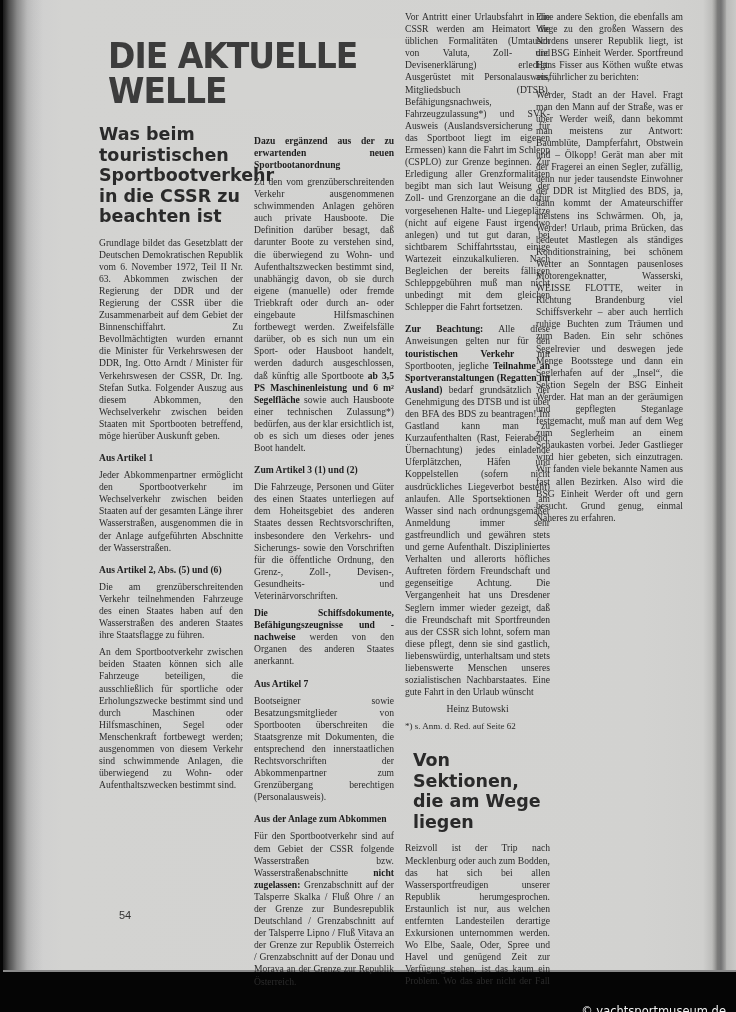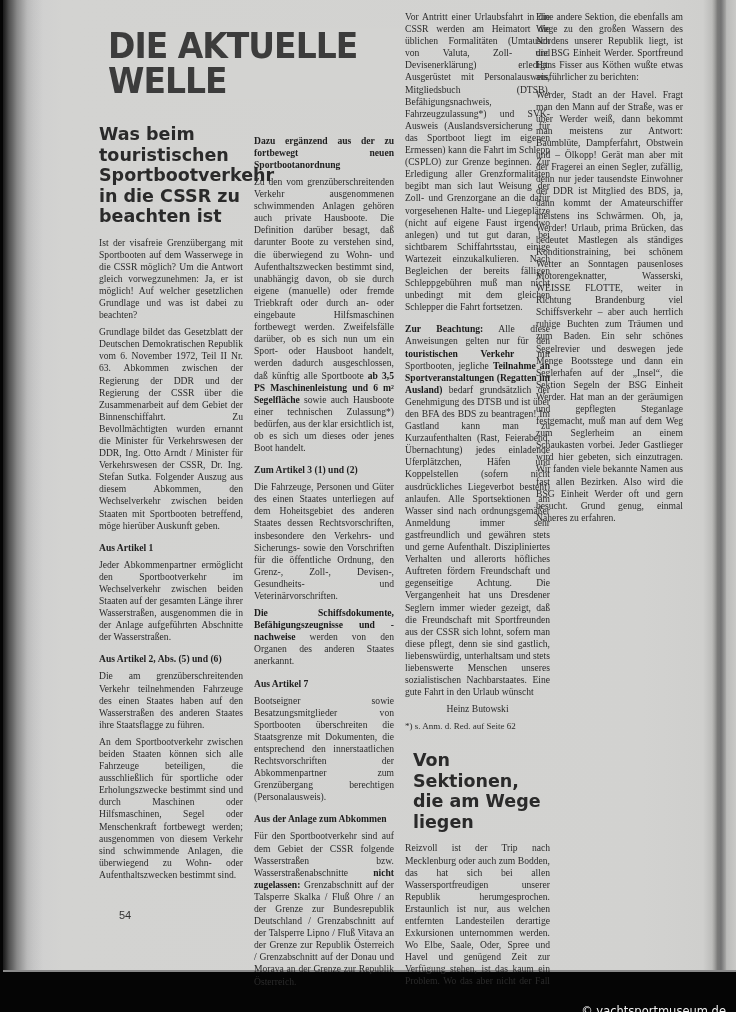--- a/index.html
+++ b/index.html
@@ -15,21 +15,21 @@
   }
   .spine-shadow {
     position: absolute; left: 3px; top: 0; width: 40px; height: 970px;
     background: linear-gradient(90deg, rgba(0,0,0,0.55), rgba(0,0,0,0.08) 60%, rgba(0,0,0,0));
   }
   .right-fold {
     position: absolute; left: 712px; top: 0; width: 14px; height: 970px;
     background: linear-gradient(90deg, rgba(0,0,0,0), rgba(0,0,0,0.25) 40%, rgba(0,0,0,0.05));
   }
   .banner {
-    position: absolute; left: 106px; top: 36px; width: 296px; height: 55px;
+    position: absolute; left: 106px; top: 46px; width: 296px; height: 55px;
     background:
       repeating-linear-gradient(180deg, transparent 0px, transparent 3px, #6b6b6b 3px, #6b6b6b 4px);
     display: flex; align-items: center; justify-content: flex-end;
   }
   .banner-text {
     font-family: "DejaVu Sans", sans-serif; font-weight: bold;
     font-size: 33px; letter-spacing: -1px; color: #3c3c3c;
     background: #d3d3d1; padding: 0 2px; line-height: 34px;
     transform: scaleY(1.05);
   }
@@ -73,31 +73,30 @@
 <div class="page"></div>
 <div class="spine-shadow"></div>
 <div class="right-fold"></div>
 
 <div class="banner">
   <span class="banner-text">DIE AKTUELLE WELLE</span>
 </div>
 
 <div class="col c1">
   <div class="headline">Was beim touristischen Sportbootverkehr in die CSSR zu beachten ist</div>
-  <p>Ist der visafreie Grenzübergang mit Sportbooten auf dem Wasserwege in die CSSR möglich? Um die Antwort gleich vorwegzunehmen: Ja, er ist möglich! Auf welcher gesetzlichen Grundlage und was ist dabei zu beachten?</p>
   <p>Grundlage bildet das Gesetzblatt der Deutschen Demokratischen Republik vom 6. November 1972, Teil II Nr. 63. Abkommen zwischen der Regierung der DDR und der Regierung der CSSR über die Zusammenarbeit auf dem Gebiet der Binnenschiffahrt. Zu Bevollmächtigten wurden ernannt die Minister für Verkehrswesen der DDR, Ing. Otto Arndt / Minister für Verkehrswesen der CSSR, Dr. Ing. Stefan Sutka. Folgender Auszug aus diesem Abkommen, den Wechselverkehr zwischen beiden Staaten mit Sportbooten betreffend, möge hierüber Auskunft geben.</p>
   <h3>Aus Artikel 1</h3>
   <p>Jeder Abkommenpartner ermöglicht den Sportbootverkehr im Wechselverkehr zwischen beiden Staaten auf der gesamten Länge ihrer Wasserstraßen, ausgenommen die in der Anlage aufgeführten Abschnitte der Wasserstraßen.</p>
   <h3>Aus Artikel 2, Abs. (5) und (6)</h3>
   <p>Die am grenzüberschreitenden Verkehr teilnehmenden Fahrzeuge des einen Staates haben auf den Wasserstraßen des anderen Staates ihre Staatsflagge zu führen.</p>
   <p>An dem Sportbootverkehr zwischen beiden Staaten können sich alle Fahrzeuge beteiligen, die ausschließlich für sportliche oder Erholungszwecke bestimmt sind und durch Maschinen oder Hilfsmaschinen, Segel oder Menschenkraft fortbewegt werden; ausgenommen von diesem Verkehr sind schwimmende Anlagen, die überwiegend zu Wohn- oder Aufenthaltszwecken bestimmt sind.</p>
 </div>
 
 <div class="col c2">
-  <h3 style="margin-top:0">Dazu ergänzend aus der zu fortbewegt neuen Sportbootanordnung</h3>
+  <h3 style="margin-top:0">Dazu ergänzend aus der zu erwartenden neuen Sportbootanordnung</h3>
   <p><span>Zu den vom grenzüberschreitenden Verkehr ausgenommenen schwimmenden Anlagen gehören auch private Hausboote. Die Definition darüber besagt, daß darunter Boote zu verstehen sind, die überwiegend zu Wohn- und Aufenthaltszwecken bestimmt sind, unabhängig davon, ob sie durch eigene (manuelle) oder fremde Triebkraft oder durch an- oder eingebaute Hilfsmaschinen fortbewegt werden. Zweifelsfälle darüber, ob es sich nun um ein Sport- oder Hausboot handelt, werden dadurch ausgeschlossen, daß künftig alle Sportboote </span><b>ab 3,5 PS Maschinenleistung und 6 m² Segelfläche</b><span> sowie auch Hausboote einer technischen Zulassung*) bedürfen, aus der klar ersichtlich ist, ob es sich um dieses oder jenes Boot handelt.</span></p>
   <h3>Zum Artikel 3 (1) und (2)</h3>
   <p>Die Fahrzeuge, Personen und Güter des einen Staates unterliegen auf dem Hoheitsgebiet des anderen Staates dessen Rechtsvorschriften, insbesondere den Verkehrs- und Sicherungs- sowie den Vorschriften für die öffentliche Ordnung, den Grenz-, Zoll-, Devisen-, Gesundheits- und Veterinärvorschriften.</p>
   <p><b>Die Schiffsdokumente, Befähigungszeugnisse und -nachweise</b><span> werden von den Organen des anderen Staates anerkannt.</span></p>
   <h3>Aus Artikel 7</h3>
   <p>Bootseigner sowie Besatzungsmitglieder von Sportbooten überschreiten die Staatsgrenze mit Dokumenten, die entsprechend den innerstaatlichen Rechtsvorschriften der Abkommenpartner zum Grenzübergang berechtigen (Personalausweis).</p>
   <h3>Aus der Anlage zum Abkommen</h3>
   <p><span>Für den Sportbootverkehr sind auf dem Gebiet der CSSR folgende Wasserstraßen bzw. Wasserstraßenabschnitte </span><b>nicht zugelassen:</b><span> Grenzabschnitt auf der Talsperre Skalka / Fluß Ohre / an der Grenze zur Bundesrepublik Deutschland / Grenzabschnitt auf der Talsperre Lipno / Fluß Vitava an der Grenze zur Republik Österreich / Grenzabschnitt auf der Donau und Morava an der Grenze zur Republik Österreich.</span></p>
 </div>
 

